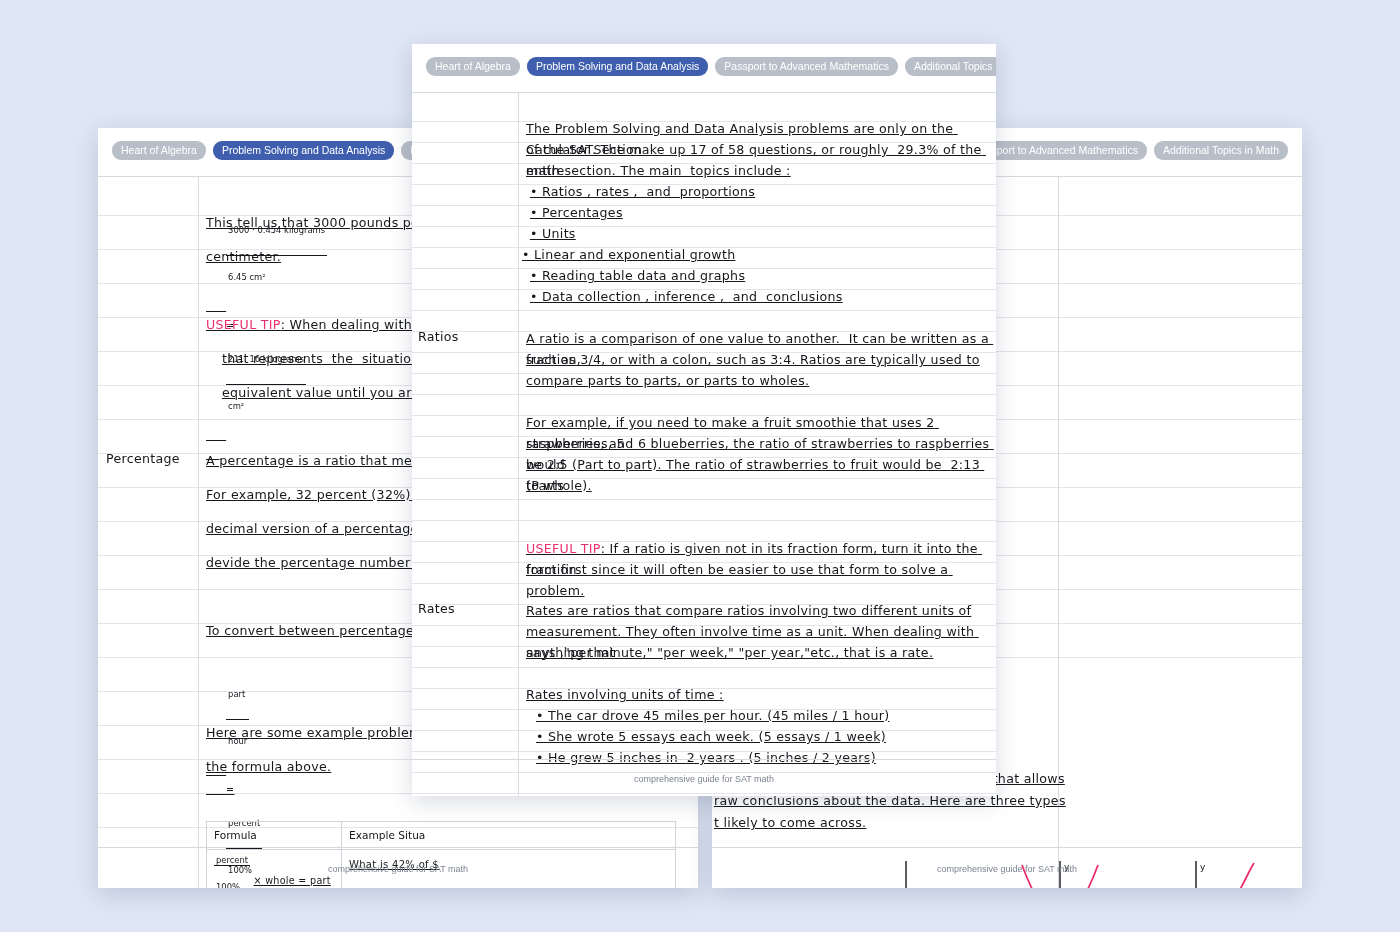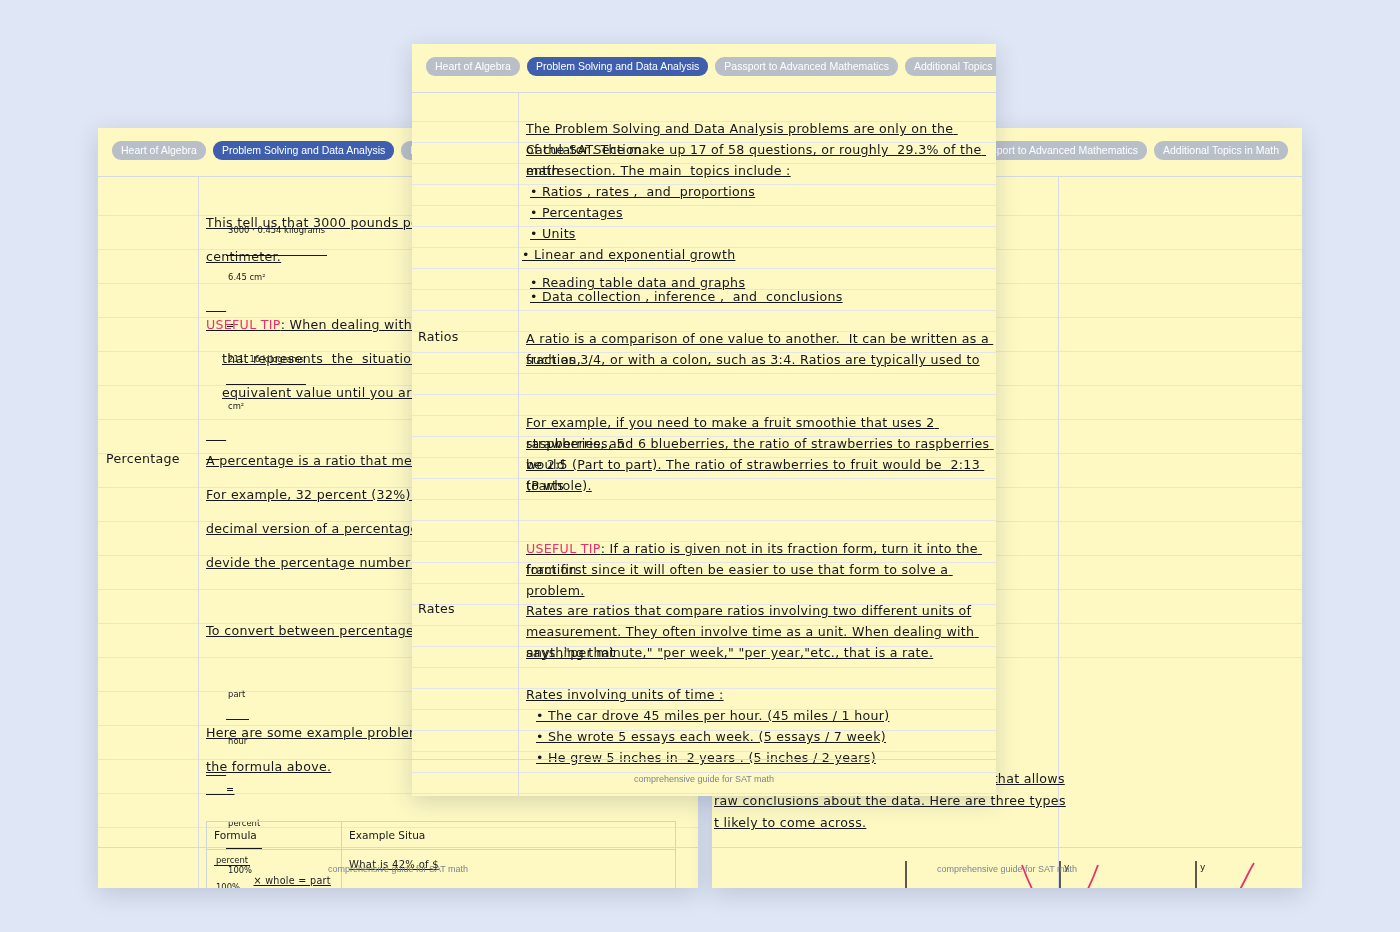--- a/index.html
+++ b/index.html
@@ -9,21 +9,21 @@
   body {
     width: 1400px;
     height: 932px;
     background: #dfe6f5;
     font-family: "DejaVu Sans", sans-serif;
     overflow: hidden;
     position: relative;
   }
   .page {
     position: absolute;
-    background: #fef9c3;
+    background: #ffffff;
     box-shadow: 0 6px 22px rgba(40,55,90,0.18);
     overflow: hidden;
   }
   
   #page-left {
     left: 98px;
     top: 128px;
     width: 600px;
     height: 760px;
   }
@@ -390,41 +390,42 @@
     </div>
 
     <div class="content hand" style="left:114px; top:26px;">The Problem Solving and Data Analysis problems are only on the Caculator Section</div>
     <div class="content hand" style="left:114px; top:47px;">of the SAT. The make up 17 of 58 questions, or roughly  29.3% of the entire</div>
     <div class="content hand" style="left:114px; top:68px;">math section. The main  topics include :</div>
 
     <div class="content hand" style="left:118px; top:89px;">• Ratios , rates ,  and  proportions</div>
     <div class="content hand" style="left:118px; top:110px;">• Percentages</div>
     <div class="content hand" style="left:118px; top:131px;">• Units</div>
     <div class="content hand" style="left:110px; top:152px;">• Linear and exponential growth</div>
-    <div class="content hand" style="left:118px; top:180px;text-align:right;">• Reading table data and graphs</div>
+    <div class="content hand" style="left:118px; top:173px;text-align:right;">• Reading table data and graphs</div>
     <div class="content hand" style="left:118px; top:194px;">• Data collection , inference ,  and  conclusions</div>
 
     <div class="rowlabel" style="left:6px; top:236px;">Ratios</div>
     <div class="content hand" style="left:114px; top:236px;">A ratio is a comparison of one value to another.  It can be written as a fraction,</div>
     <div class="content hand" style="left:114px; top:257px;">such as 3/4, or with a colon, such as 3:4. Ratios are typically used to</div>
+    <div class="content hand" style="left:114px; top:278px;">compare parts to parts, or parts to wholes.</div>
 
     <div class="content hand" style="left:114px; top:320px;">For example, if you need to make a fruit smoothie that uses 2 strawberries, 5</div>
     <div class="content hand" style="left:114px; top:341px;">raspberries, and 6 blueberries, the ratio of strawberries to raspberries would</div>
     <div class="content hand" style="left:114px; top:362px;">be 2:5 (Part to part). The ratio of strawberries to fruit would be  2:13 (Parts</div>
     <div class="content hand" style="left:114px; top:383px;">to whole).</div>
 
     <div class="content hand" style="left:114px; top:446px;"><span class="tip">USEFUL TIP</span><span>: If a ratio is given not in its fraction form, turn it into the fraction</span></div>
     <div class="content hand" style="left:114px; top:467px;">form first since it will often be easier to use that form to solve a problem.</div>
 
     <div class="rowlabel" style="left:6px; top:508px;">Rates</div>
     <div class="content hand" style="left:114px; top:508px;">Rates are ratios that compare ratios involving two different units of</div>
     <div class="content hand" style="left:114px; top:529px;">measurement. They often involve time as a unit. When dealing with anything that</div>
     <div class="content hand" style="left:114px; top:550px;">says ,"per minute," "per week," "per year,"etc., that is a rate.</div>
 
     <div class="content hand" style="left:114px; top:592px;">Rates involving units of time :</div>
     <div class="content hand" style="left:124px; top:613px;">• The car drove 45 miles per hour. (45 miles / 1 hour)</div>
-    <div class="content hand" style="left:124px; top:634px;">• She wrote 5 essays each week. (5 essays / 7 week)</div>
+    <div class="content hand" style="left:124px; top:634px;">• She wrote 5 essays each week. (5 essays / 1 week)</div>
     <div class="content hand" style="left:124px; top:655px;">• He grew 5 inches in  2 years . (5 inches / 2 years)</div>
 
     <div class="footrule" style="bottom:36px;"></div>
     <div class="footer" style="bottom:12px;">comprehensive guide for SAT math</div>
   </div>
 </div>
 
 </body></html>

